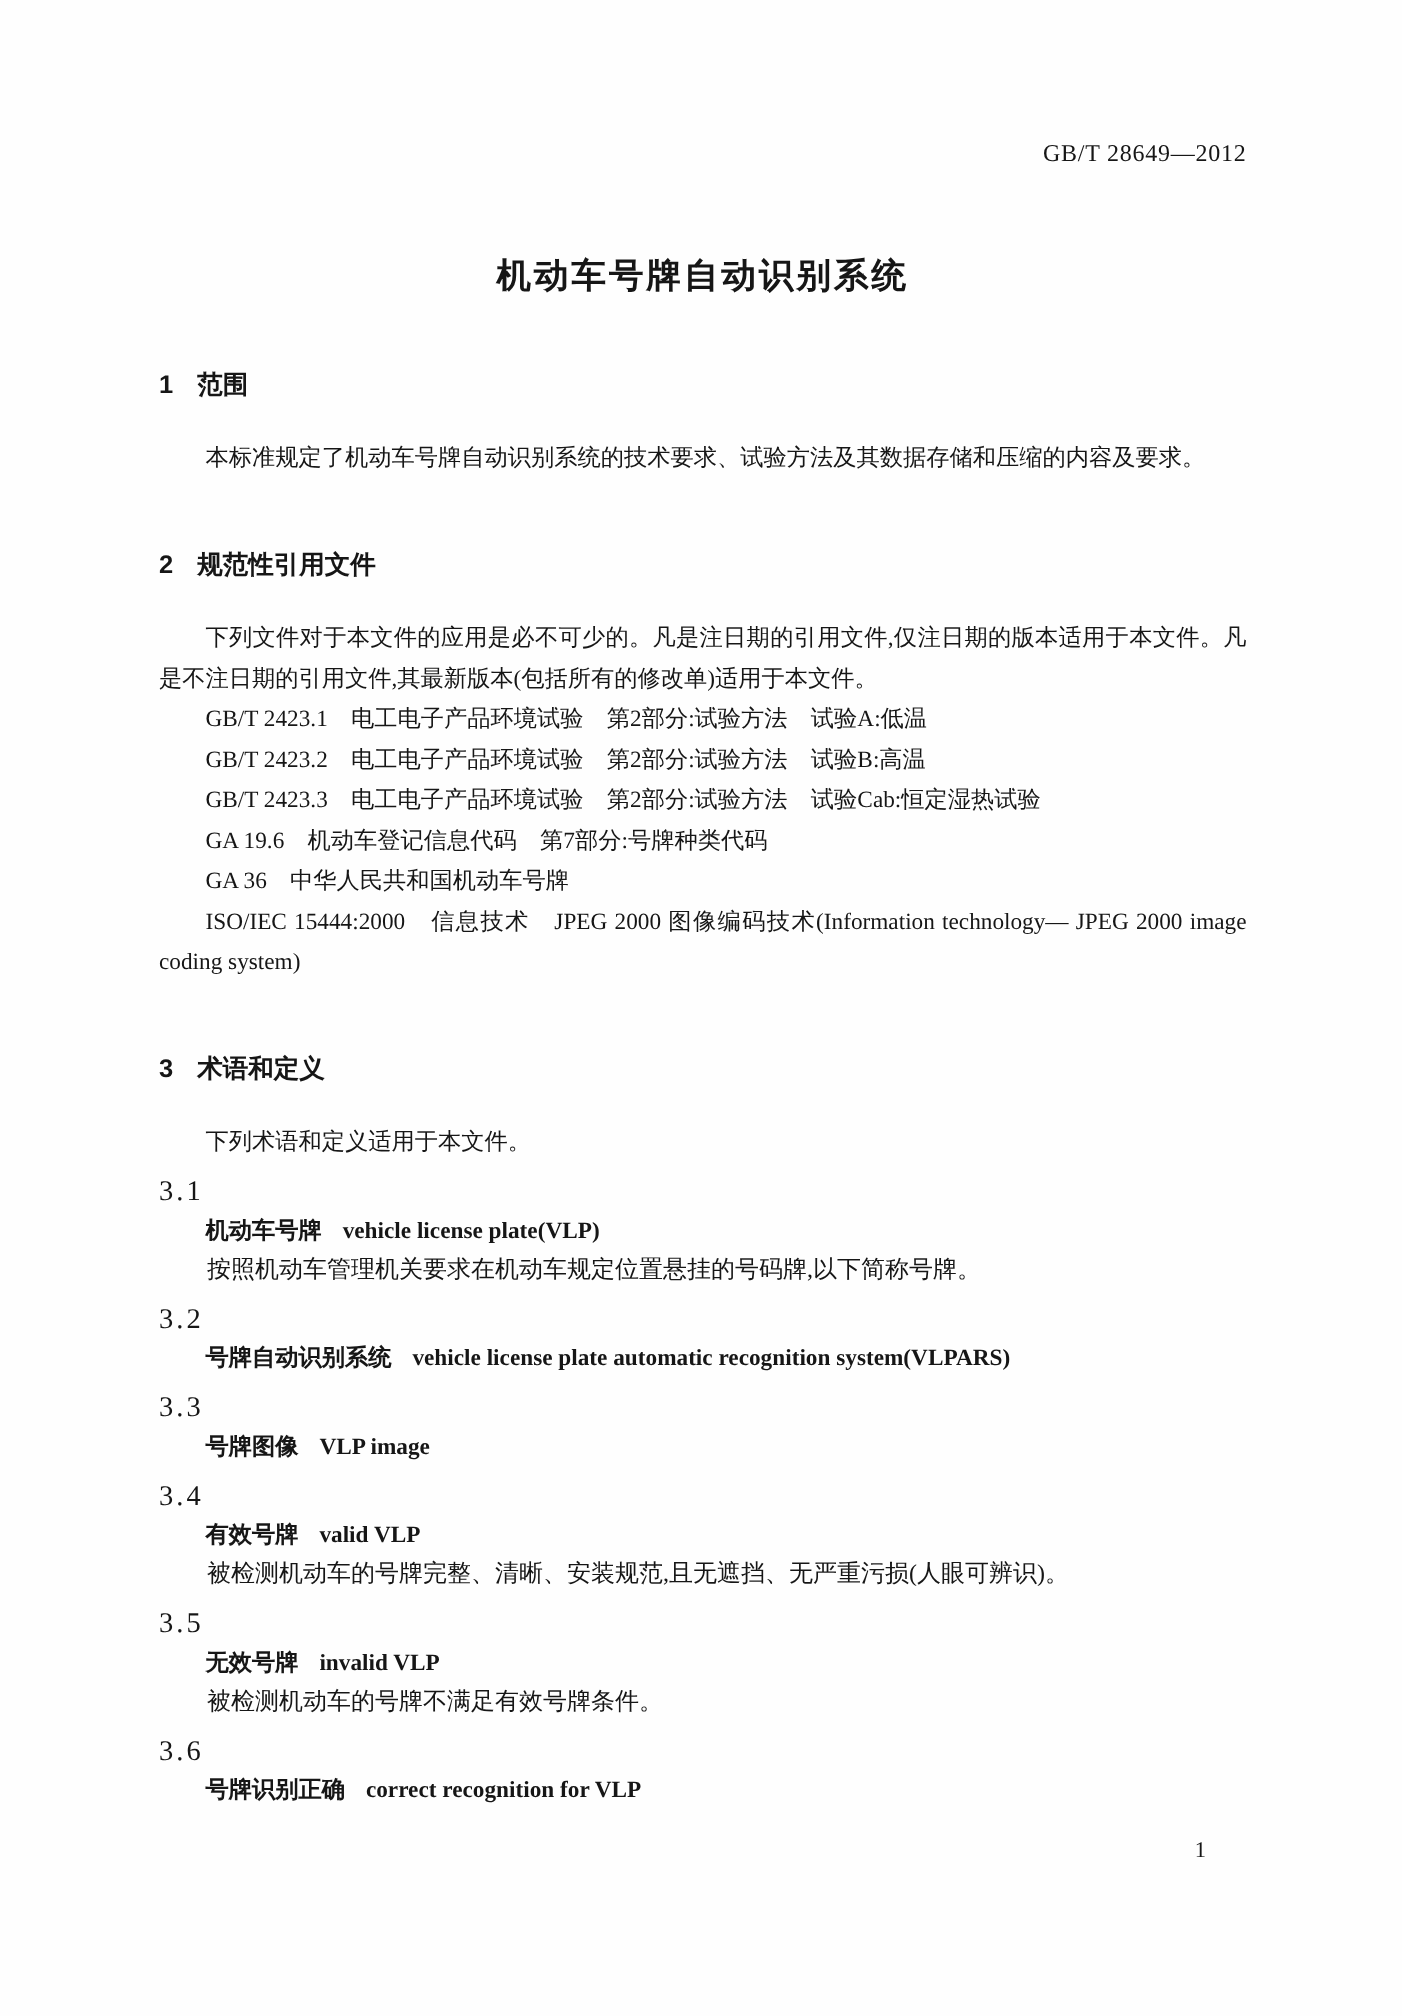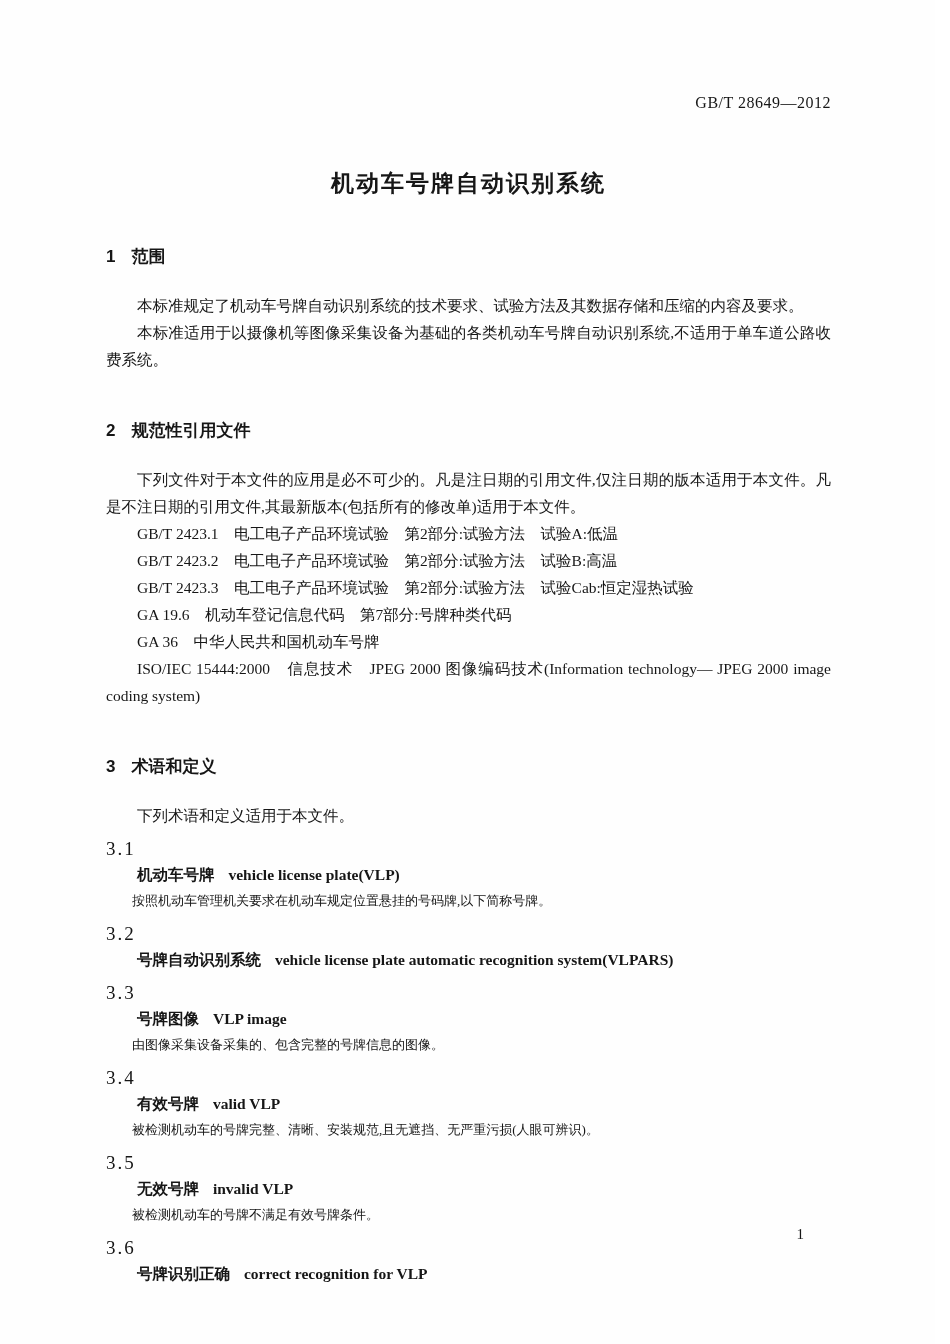--- a/index.html
+++ b/index.html
@@ -66,21 +66,21 @@
     font-size: 15.5px;
     font-weight: bold;
     text-indent: 2em;
   }
   .term-name .zh { font-family: "Liberation Sans", "DejaVu Sans", sans-serif; }
   .term-name .en { font-family: "Liberation Serif", "DejaVu Serif", serif; }
   .tgap { display: inline-block; width: 0.9em; }
   .term-def {
     margin: 0;
     line-height: 26px;
-    font-size: 13px;
+    font-size: 16px;
     text-indent: 2em;
     text-align: justify;
   }
   .page-number {
     position: absolute;
     right: 131px;
     top: 1226px;
     font-size: 15px;
   }
 </style>
@@ -91,21 +91,20 @@
   <div class="content">
 
     <div class="std-number">GB/T 28649—2012</div>
 
     <h1 class="doc-title">机动车号牌自动识别系统</h1>
 
     <h2 class="sec-heading">
       <span class="num">1</span><span>范围</span>
     </h2>
     <p class="body">本标准规定了机动车号牌自动识别系统的技术要求、试验方法及其数据存储和压缩的内容及要求。</p>
-    <p class="body">本标准适用于以摄像机等图像采集设备为基础的各类机动车号牌自动识别系统,不适用于单车道公路收费系统。</p>
 
     <h2 class="sec-heading">
       <span class="num">2</span><span>规范性引用文件</span>
     </h2>
     <p class="body">下列文件对于本文件的应用是必不可少的。凡是注日期的引用文件,仅注日期的版本适用于本文件。凡是不注日期的引用文件,其最新版本(包括所有的修改单)适用于本文件。</p>
     <p class="ref">GB/T 2423.1　电工电子产品环境试验　第2部分:试验方法　试验A:低温</p>
     <p class="ref">GB/T 2423.2　电工电子产品环境试验　第2部分:试验方法　试验B:高温</p>
     <p class="ref">GB/T 2423.3　电工电子产品环境试验　第2部分:试验方法　试验Cab:恒定湿热试验</p>
     <p class="ref">GA 19.6　机动车登记信息代码　第7部分:号牌种类代码</p>
     <p class="ref">GA 36　中华人民共和国机动车号牌</p>
@@ -123,21 +122,20 @@
     </div>
 
     <div class="term">
       <p class="term-num">3.2</p>
       <p class="term-name"><span class="zh">号牌自动识别系统</span><span class="tgap"></span><span class="en">vehicle license plate automatic recognition system(VLPARS)</span></p>
     </div>
 
     <div class="term">
       <p class="term-num">3.3</p>
       <p class="term-name"><span class="zh">号牌图像</span><span class="tgap"></span><span class="en">VLP image</span></p>
-      <p class="term-def">由图像采集设备采集的、包含完整的号牌信息的图像。</p>
     </div>
 
     <div class="term">
       <p class="term-num">3.4</p>
       <p class="term-name"><span class="zh">有效号牌</span><span class="tgap"></span><span class="en">valid VLP</span></p>
       <p class="term-def">被检测机动车的号牌完整、清晰、安装规范,且无遮挡、无严重污损(人眼可辨识)。</p>
     </div>
 
     <div class="term">
       <p class="term-num">3.5</p>

